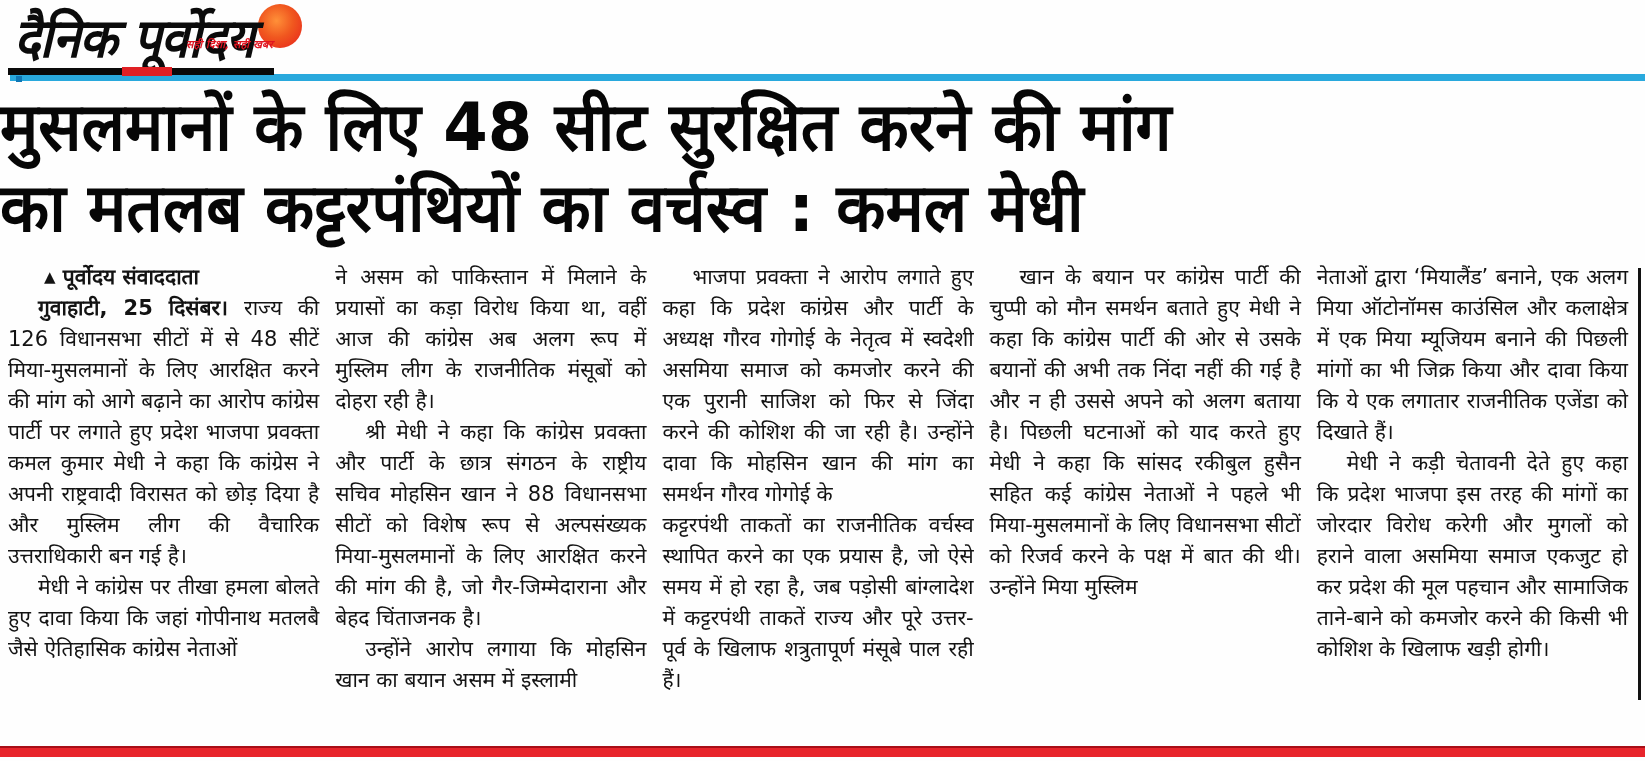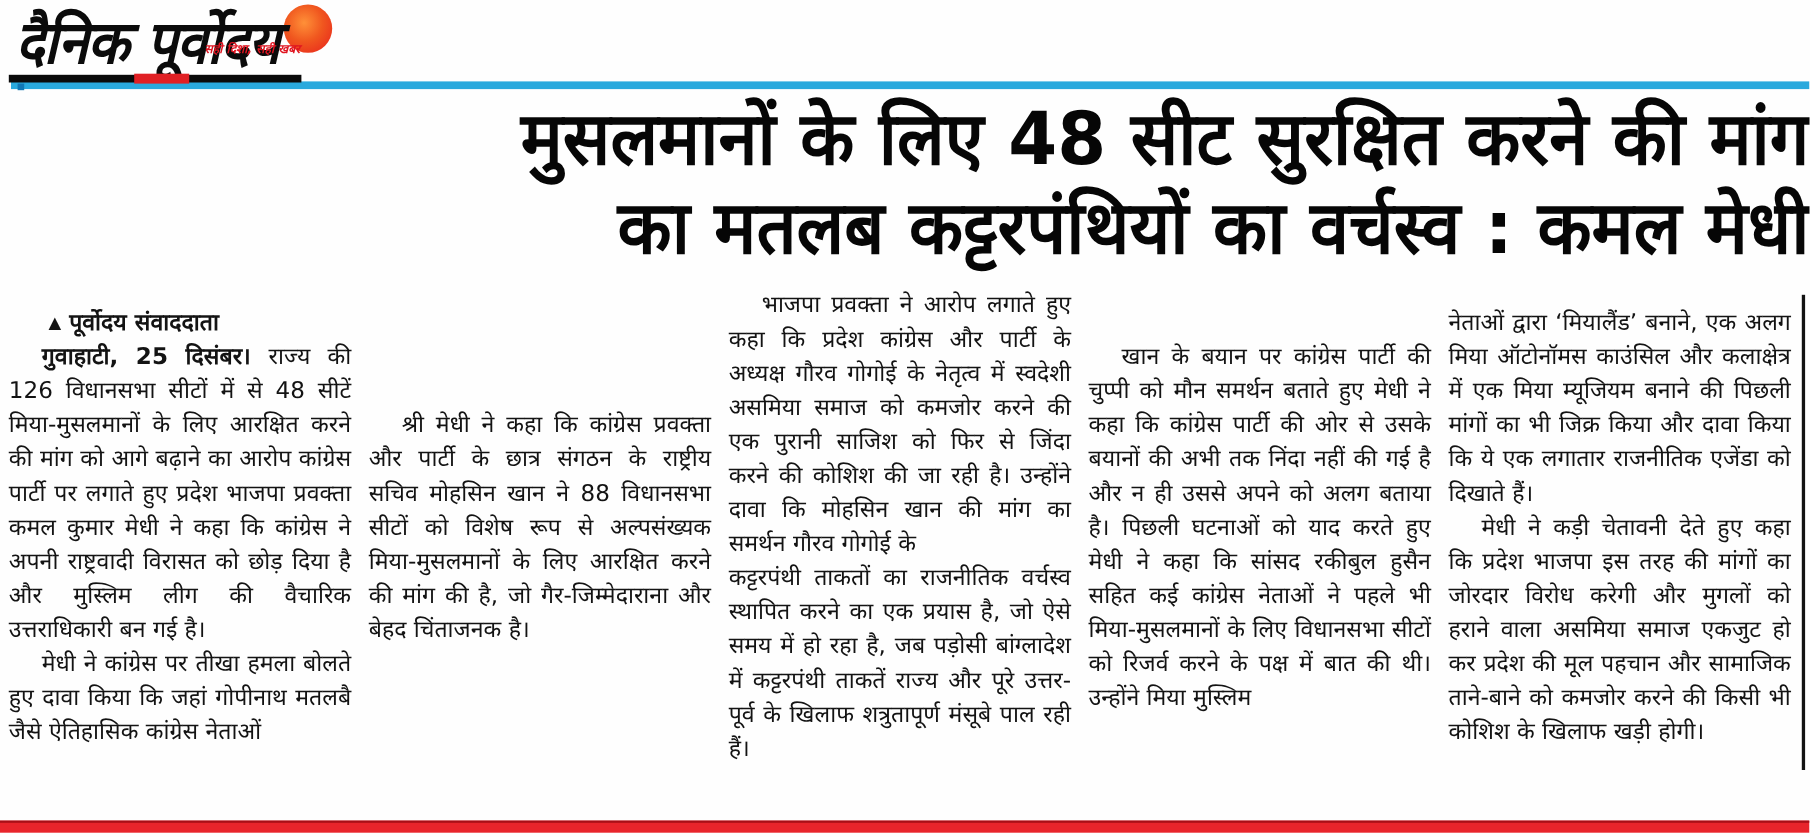--- a/index.html
+++ b/index.html
@@ -24,31 +24,31 @@
     position:absolute;top:36px;left:186px;z-index:2;
     font-size:11px;font-weight:bold;color:#e01420;white-space:nowrap;
   }
   .strip-black{position:absolute;top:68px;left:8px;width:266px;height:7px;background:#0a0a0a;z-index:2;}
   .strip-badge{position:absolute;top:67px;left:122px;width:50px;height:9px;background:#e02024;z-index:3;}
   .rule-top{position:absolute;top:74px;left:10px;width:1635px;height:7px;background:#29a9dd;z-index:1;}
   .rule-top-notch{position:absolute;top:76px;left:16px;width:6px;height:6px;background:#1077b5;z-index:2;}
   
   .headline{
     position:absolute;top:86px;left:0;width:100%;
-    text-align:right;color:#060606;font-weight:900;
+    text-align:left;color:#060606;font-weight:900;
   }
   .headline-line{
     font-size:64px;line-height:81px;white-space:nowrap;
     transform:scaleY(1.04);transform-origin:center top;
     letter-spacing:0px;
   }
   
   .article{
     position:absolute;top:262px;left:8px;width:1620px;
-    display:flex;gap:16px;align-items:center;
+    display:flex;gap:16px;
   }
   .col{
     flex:1 1 0;min-width:0;
     font-size:21px;line-height:31px;color:#131313;
     text-align:justify;
   }
   .byline{margin:0;font-weight:bold;text-align:left;text-indent:36px;}
   .byline .tri{font-size:15px;vertical-align:2px;}
   .para{margin:0;}
   .para.indent{text-indent:30px;}
@@ -78,21 +78,23 @@
   <div class="headline-line">का मतलब कट्टरपंथियों का वर्चस्व : कमल मेधी</div>
 </div>
 
 <div class="article">
     <div class="col">
       <p class="byline"><span class="tri">▲</span> पूर्वोदय संवाददाता</p>
       <p class="para indent"><b>गुवाहाटी, 25 दिसंबर। </b>राज्य की 126 विधानसभा सीटों में से 48 सीटें मिया-मुसलमानों के लिए आरक्षित करने की मांग को आगे बढ़ाने का आरोप कांग्रेस पार्टी पर लगाते हुए प्रदेश भाजपा प्रवक्ता कमल कुमार मेधी ने कहा कि कांग्रेस ने अपनी राष्ट्रवादी विरासत को छोड़ दिया है और मुस्लिम लीग की वैचारिक उत्तराधिकारी बन गई है।</p>
       <p class="para indent">मेधी ने कांग्रेस पर तीखा हमला बोलते हुए दावा किया कि जहां गोपीनाथ मतलबै जैसे ऐतिहासिक कांग्रेस नेताओं</p>
     </div>
     <div class="col">
+      <p class="para">ने असम को पाकिस्तान में मिलाने के प्रयासों का कड़ा विरोध किया था, वहीं आज की कांग्रेस अब अलग रूप में मुस्लिम लीग के राजनीतिक मंसूबों को दोहरा रही है।</p>
       <p class="para indent">श्री मेधी ने कहा कि कांग्रेस प्रवक्ता और पार्टी के छात्र संगठन के राष्ट्रीय सचिव मोहसिन खान ने 88 विधानसभा सीटों को विशेष रूप से अल्पसंख्यक मिया-मुसलमानों के लिए आरक्षित करने की मांग की है, जो गैर-जिम्मेदाराना और बेहद चिंताजनक है।</p>
+      <p class="para indent">उन्होंने आरोप लगाया कि मोहसिन खान का बयान असम में इस्लामी</p>
     </div>
     <div class="col">
       <p class="para indent">भाजपा प्रवक्ता ने आरोप लगाते हुए कहा कि प्रदेश कांग्रेस और पार्टी के अध्यक्ष गौरव गोगोई के नेतृत्व में स्वदेशी असमिया समाज को कमजोर करने की एक पुरानी साजिश को फिर से जिंदा करने की कोशिश की जा रही है। उन्होंने दावा कि मोहसिन खान की मांग का समर्थन गौरव गोगोई के</p>
       <p class="para">कट्टरपंथी ताकतों का राजनीतिक वर्चस्व स्थापित करने का एक प्रयास है, जो ऐसे समय में हो रहा है, जब पड़ोसी बांग्लादेश में कट्टरपंथी ताकतें राज्य और पूरे उत्तर-पूर्व के खिलाफ शत्रुतापूर्ण मंसूबे पाल रही हैं।</p>
     </div>
     <div class="col">
       <p class="para indent">खान के बयान पर कांग्रेस पार्टी की चुप्पी को मौन समर्थन बताते हुए मेधी ने कहा कि कांग्रेस पार्टी की ओर से उसके बयानों की अभी तक निंदा नहीं की गई है और न ही उससे अपने को अलग बताया है। पिछली घटनाओं को याद करते हुए मेधी ने कहा कि सांसद रकीबुल हुसैन सहित कई कांग्रेस नेताओं ने पहले भी मिया-मुसलमानों के लिए विधानसभा सीटों को रिजर्व करने के पक्ष में बात की थी। उन्होंने मिया मुस्लिम</p>
     </div>
     <div class="col">
       <p class="para">नेताओं द्वारा ‘मियालैंड’ बनाने, एक अलग मिया ऑटोनॉमस काउंसिल और कलाक्षेत्र में एक मिया म्यूजियम बनाने की पिछली मांगों का भी जिक्र किया और दावा किया कि ये एक लगातार राजनीतिक एजेंडा को दिखाते हैं।</p>

